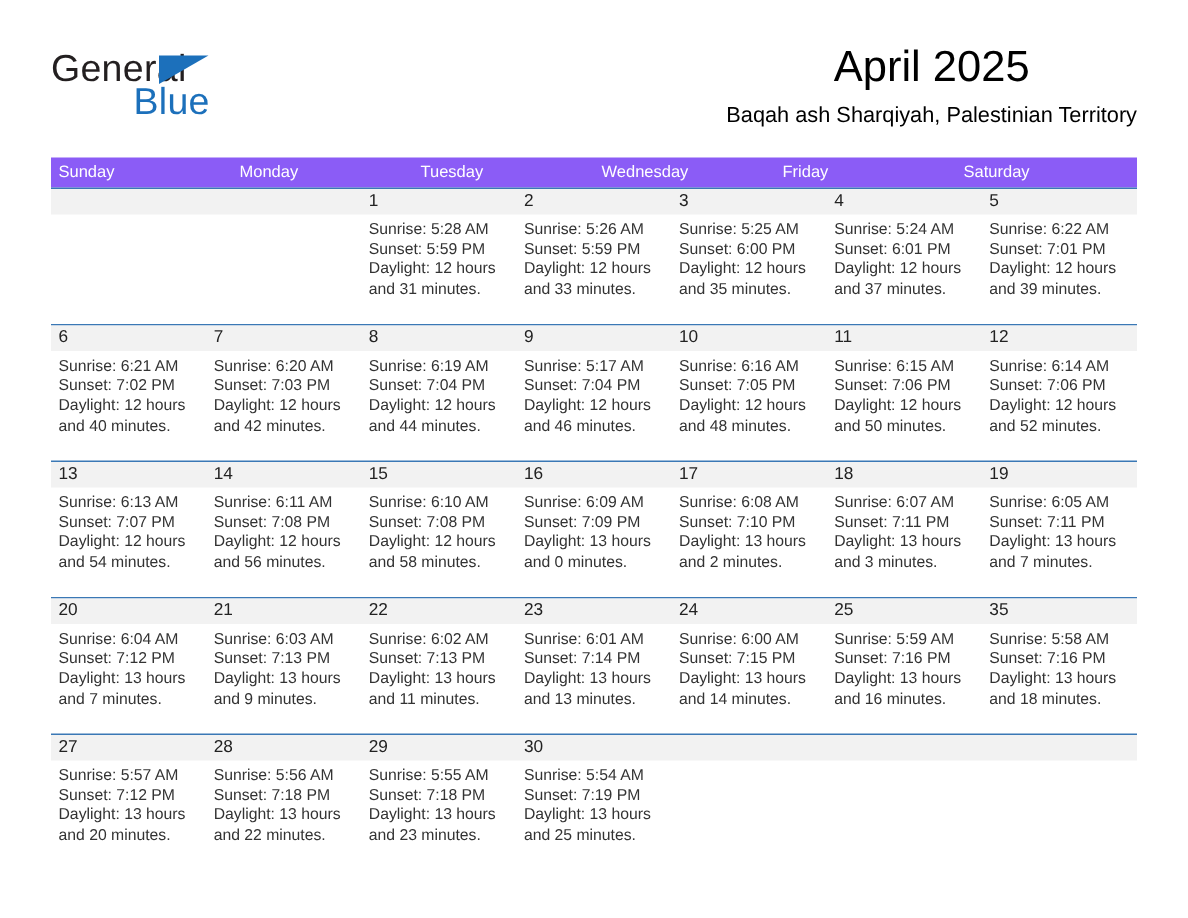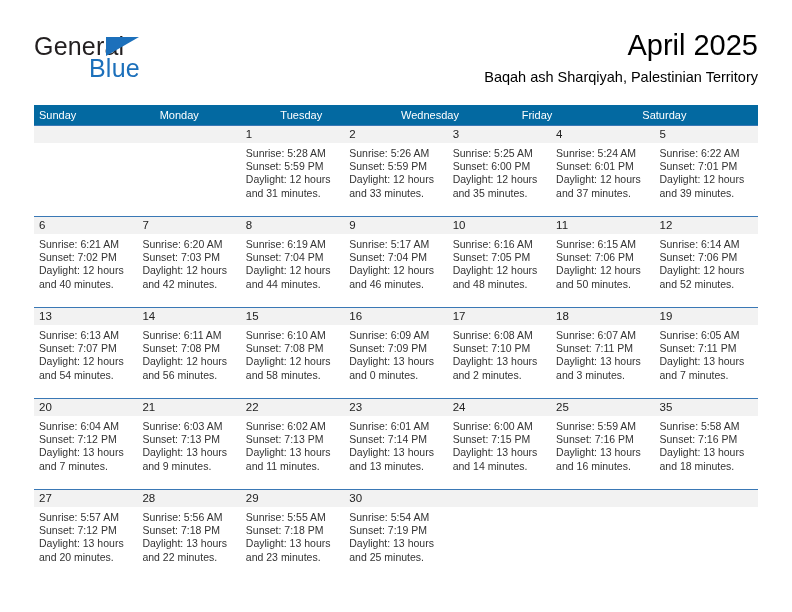--- a/index.html
+++ b/index.html
@@ -62,21 +62,21 @@
     font-size: 25px;
     color: #1c70bb;
     letter-spacing: 0.2px;
     line-height: 1;
   }
 
   .title-block {
     position: absolute;
     right: 0;
     top: 0;
-    text-align: right;
+    text-align: center;
   }
   .cal-title {
     font-size: 29px;
     color: #000;
     line-height: 1.18;
     white-space: nowrap;
   }
   .cal-subtitle {
     margin-top: 7px;
     font-size: 14.5px;
@@ -87,21 +87,21 @@
 
   
   .calendar {
     position: absolute;
     left: 34px;
     top: 105px;
     width: 724px;
   }
   .weekday-row {
     display: flex;
-    background: #0369a1;
+    background: #8b5cf6;
     height: 20px;
   }
   .weekday {
     flex: 1 1 0;
     color: #ffffff;
     font-size: 11px;
     line-height: 20px;
     padding-left: 5px;
     box-sizing: border-box;
     white-space: nowrap;

